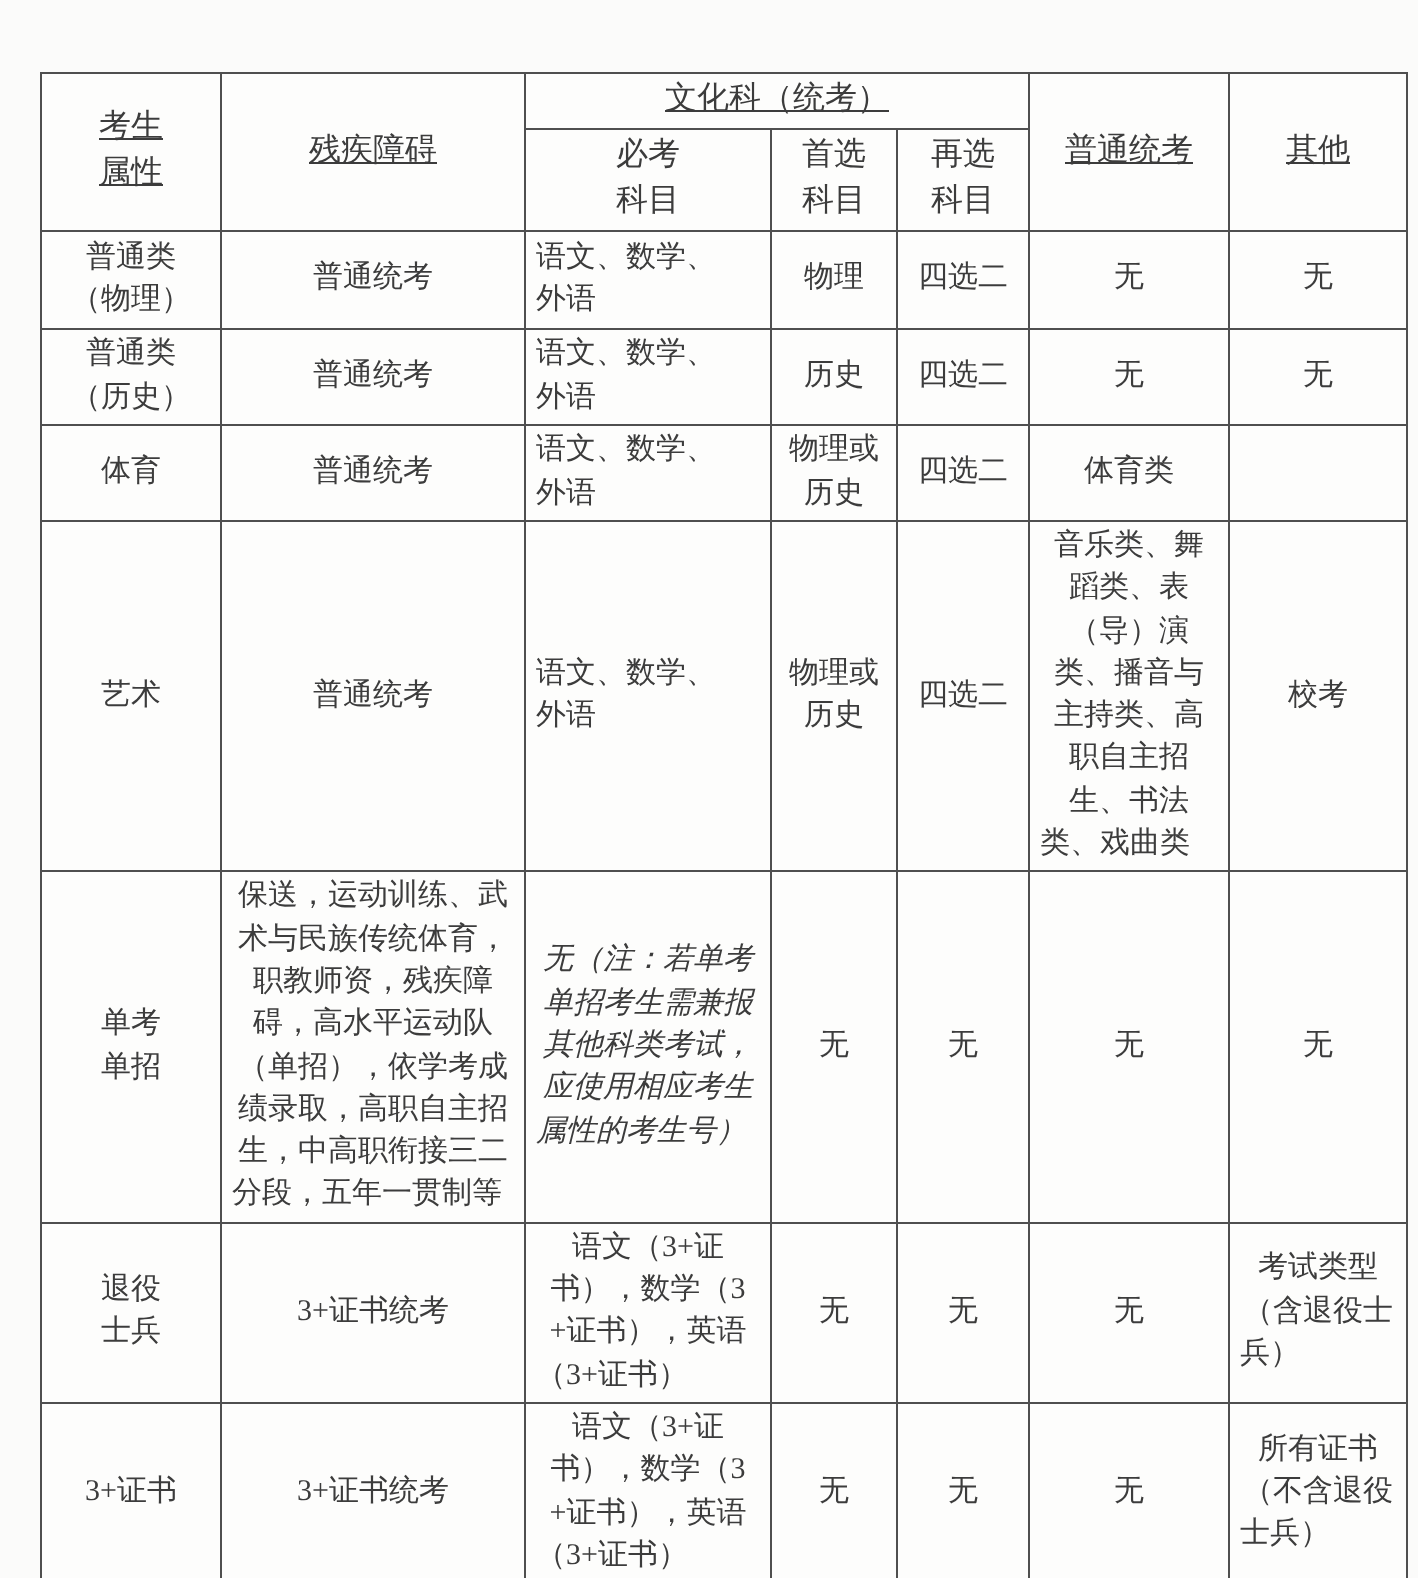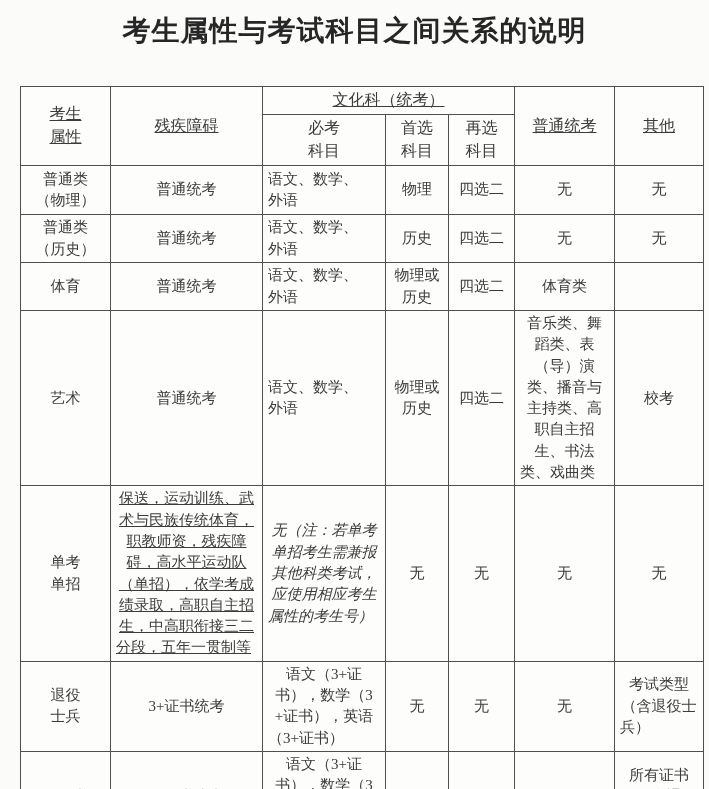--- a/index.html
+++ b/index.html
@@ -37,30 +37,29 @@
     vertical-align:middle;
     white-space:pre-line;
     font-weight:normal;
     word-break:break-all;
   }
   table.rel th{font-size:16px;}
   td.just{
     text-align:justify;
     text-align-last:left;
   }
-  td.small{font-size:14px;text-decoration:underline;}
+  td.small{font-size:14px;}
   td.padw{padding:2px 8px;font-size:16px;font-style:italic;}
   td.tight{padding:2px 4px;line-height:1.35;}
 </style>
 </head>
 <body>
 
 <div class="page">
 
-  <h1 class="title">考生属性与考试科目之间关系的说明</h1>
 
   <table class="rel">
     <colgroup>
       <col style="width:90px">
       <col style="width:152px">
       <col style="width:123px">
       <col style="width:63px">
       <col style="width:66px">
       <col style="width:100px">
       <col style="width:89px">

